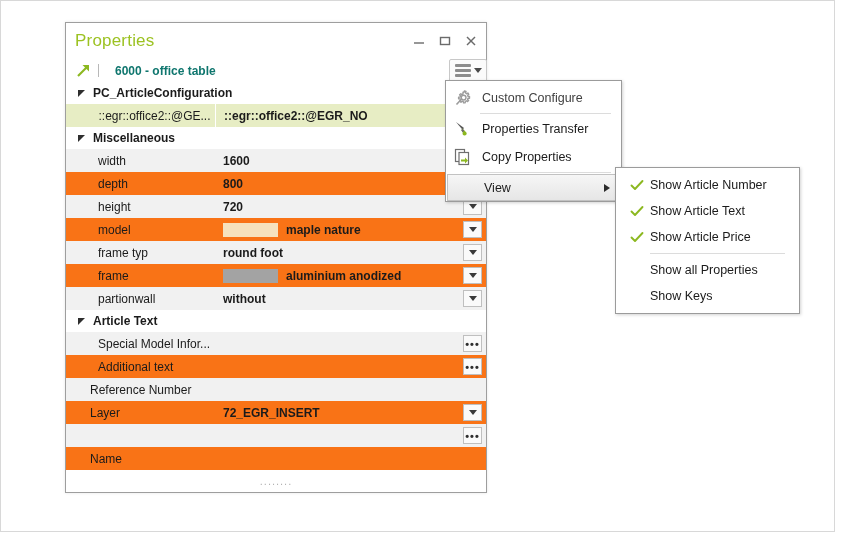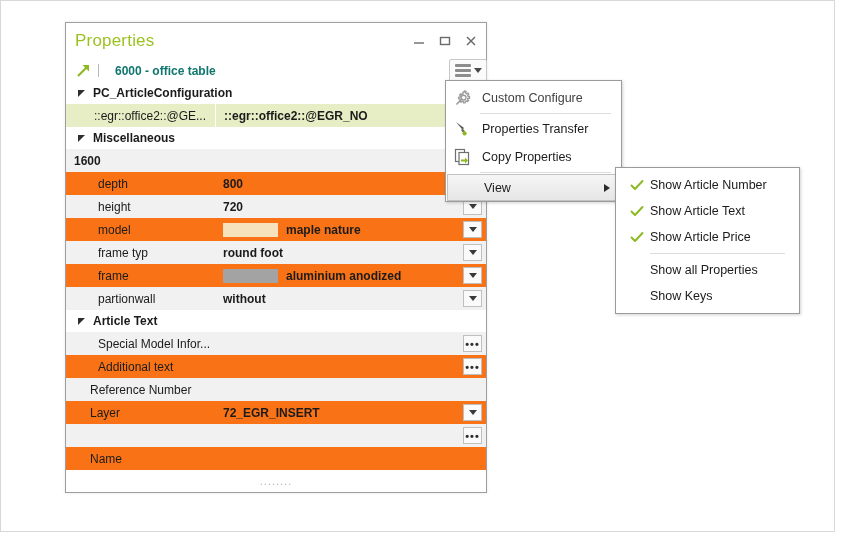--- a/index.html
+++ b/index.html
@@ -190,21 +190,21 @@
   .cell-name {
     width: 149px;
     flex: none;
     box-sizing: border-box;
     padding-left: 32px;
     font-size: 12px;
     color: #1b1b1b;
     white-space: nowrap;
     overflow: hidden;
   }
-  .cell-name.indent-1 { padding-left: 28px; }
+  .cell-name.indent-1 { padding-left: 28px; text-align: center; }
   .cell-name.indent-0 { padding-left: 24px; }
   .cell-value {
     flex: 1 1 auto;
     box-sizing: border-box;
     padding-left: 8px;
     font-size: 12px;
     color: #1b1b1b;
     white-space: nowrap;
     overflow: hidden;
     display: flex;
@@ -418,20 +418,21 @@
         <div class="cell-name indent-1">::egr::office2::@GE...</div>
         <div class="cell-value">::egr::office2::@EGR_NO</div>
       </div>
 
       <div class="group-row">
         <span class="expander"></span>
         <span class="group-label">Miscellaneous</span>
       </div>
 
       <div class="grid-row stripe">
+        <div class="cell-name">width</div>
         <div class="cell-value">1600</div>
       </div>
 
       <div class="grid-row white">
         <div class="cell-name">depth</div>
         <div class="cell-value">800</div>
       </div>
 
       <div class="grid-row stripe">
         <div class="cell-name">height</div>

